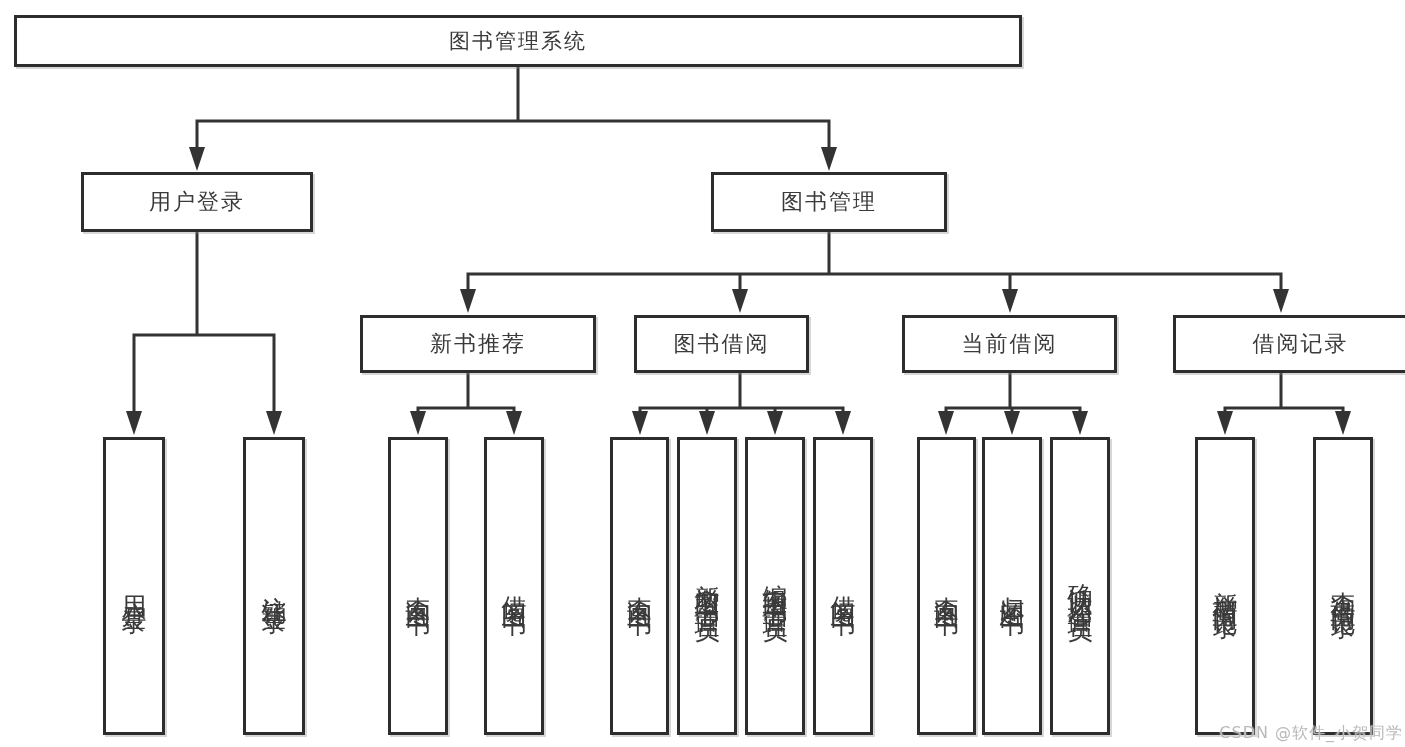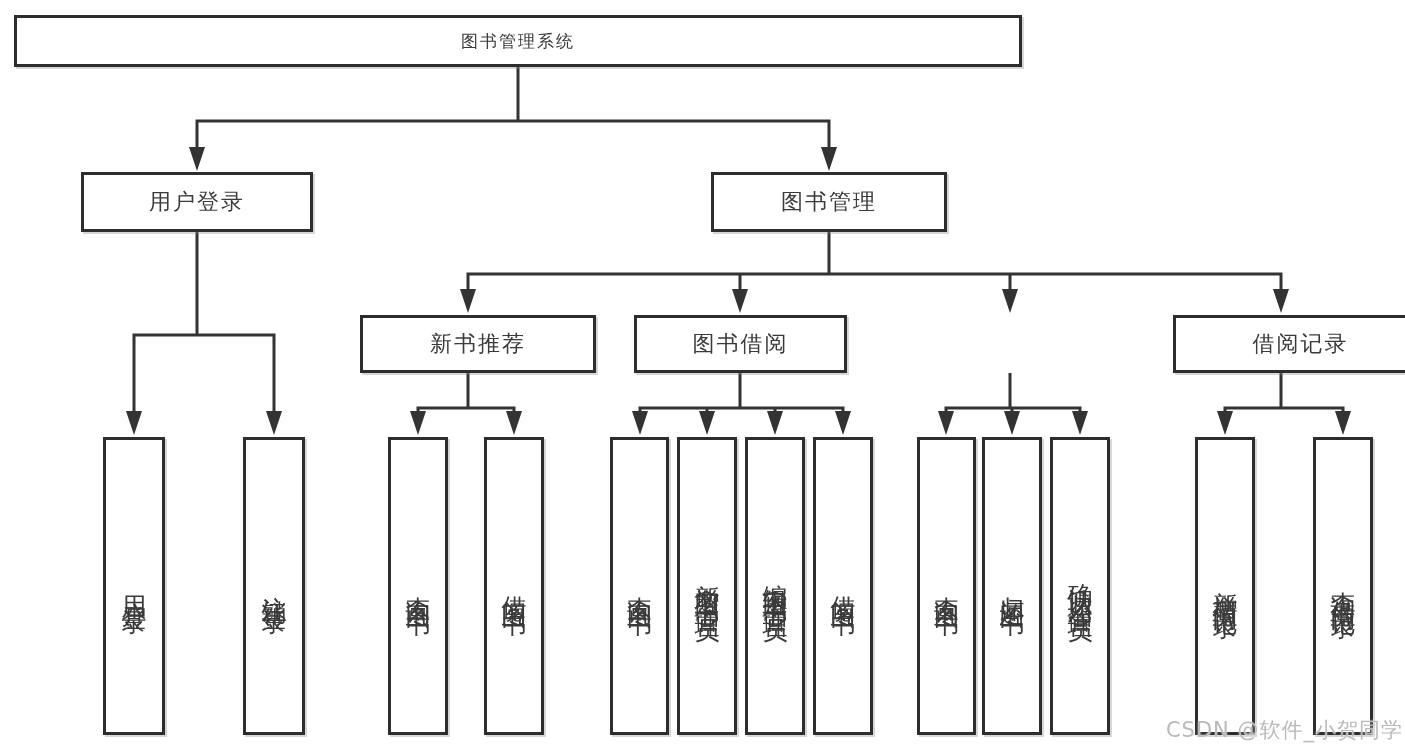--- a/index.html
+++ b/index.html
@@ -21,41 +21,41 @@
     align-items:center;
     justify-content:center;
     z-index:2;
     box-shadow:2px 2px 0 rgba(140,140,140,.35);
   }
   .hnode{
     font-size:22px;
     letter-spacing:2px;
     white-space:nowrap;
   }
-  .root{left:14px;top:15px;width:1008px;height:52px;font-size:17px;}
+  .root{left:14px;top:15px;width:1008px;height:52px;font-size:21px;}
   .l2a{left:81px;top:172px;width:232px;height:60px;}
   .l2b{left:711px;top:172px;width:236px;height:60px;text-align:right;}
   .l3{top:315px;height:58px;}
   .l3a{left:360px;width:236px;}
-  .l3b{left:634px;width:213px;}
+  .l3b{left:634px;width:175px;}
   .l3c{left:902px;width:215px;}
   .l3d{left:1173px;width:255px;}
   .leaf{
     top:437px;height:298px;
     writing-mode:vertical-rl;
     text-orientation:mixed;
     font-size:25px;
     letter-spacing:5px;
     line-height:1;
   }
   .watermark{
     position:absolute;
     right:2px;bottom:3px;
     z-index:5;
-    font-size:21px;
+    font-size:16px;
     letter-spacing:1px;
     color:#b9b9b9;
     text-shadow:0 0 2px #ffffff;
     white-space:nowrap;
   }
 </style>
 </head>
 <body>
 
 <div class="stage">
@@ -110,20 +110,23 @@
   <div class="node hnode l2b">
     <span>图书管理</span>
   </div>
 
   <div class="node hnode l3 l3a">
     <span>新书推荐</span>
   </div>
   <div class="node hnode l3 l3b">
     <span>图书借阅</span>
   </div>
+  <div class="node hnode l3 l3c">
+    <span>当前借阅</span>
+  </div>
   <div class="node hnode l3 l3d">
     <span>借阅记录</span>
   </div>
 
   <div class="node leaf" style="left:103px;width:62px;">
     <span>用户登录</span>
   </div>
   <div class="node leaf" style="left:243px;width:62px;">
     <span>注销登录</span>
   </div>

